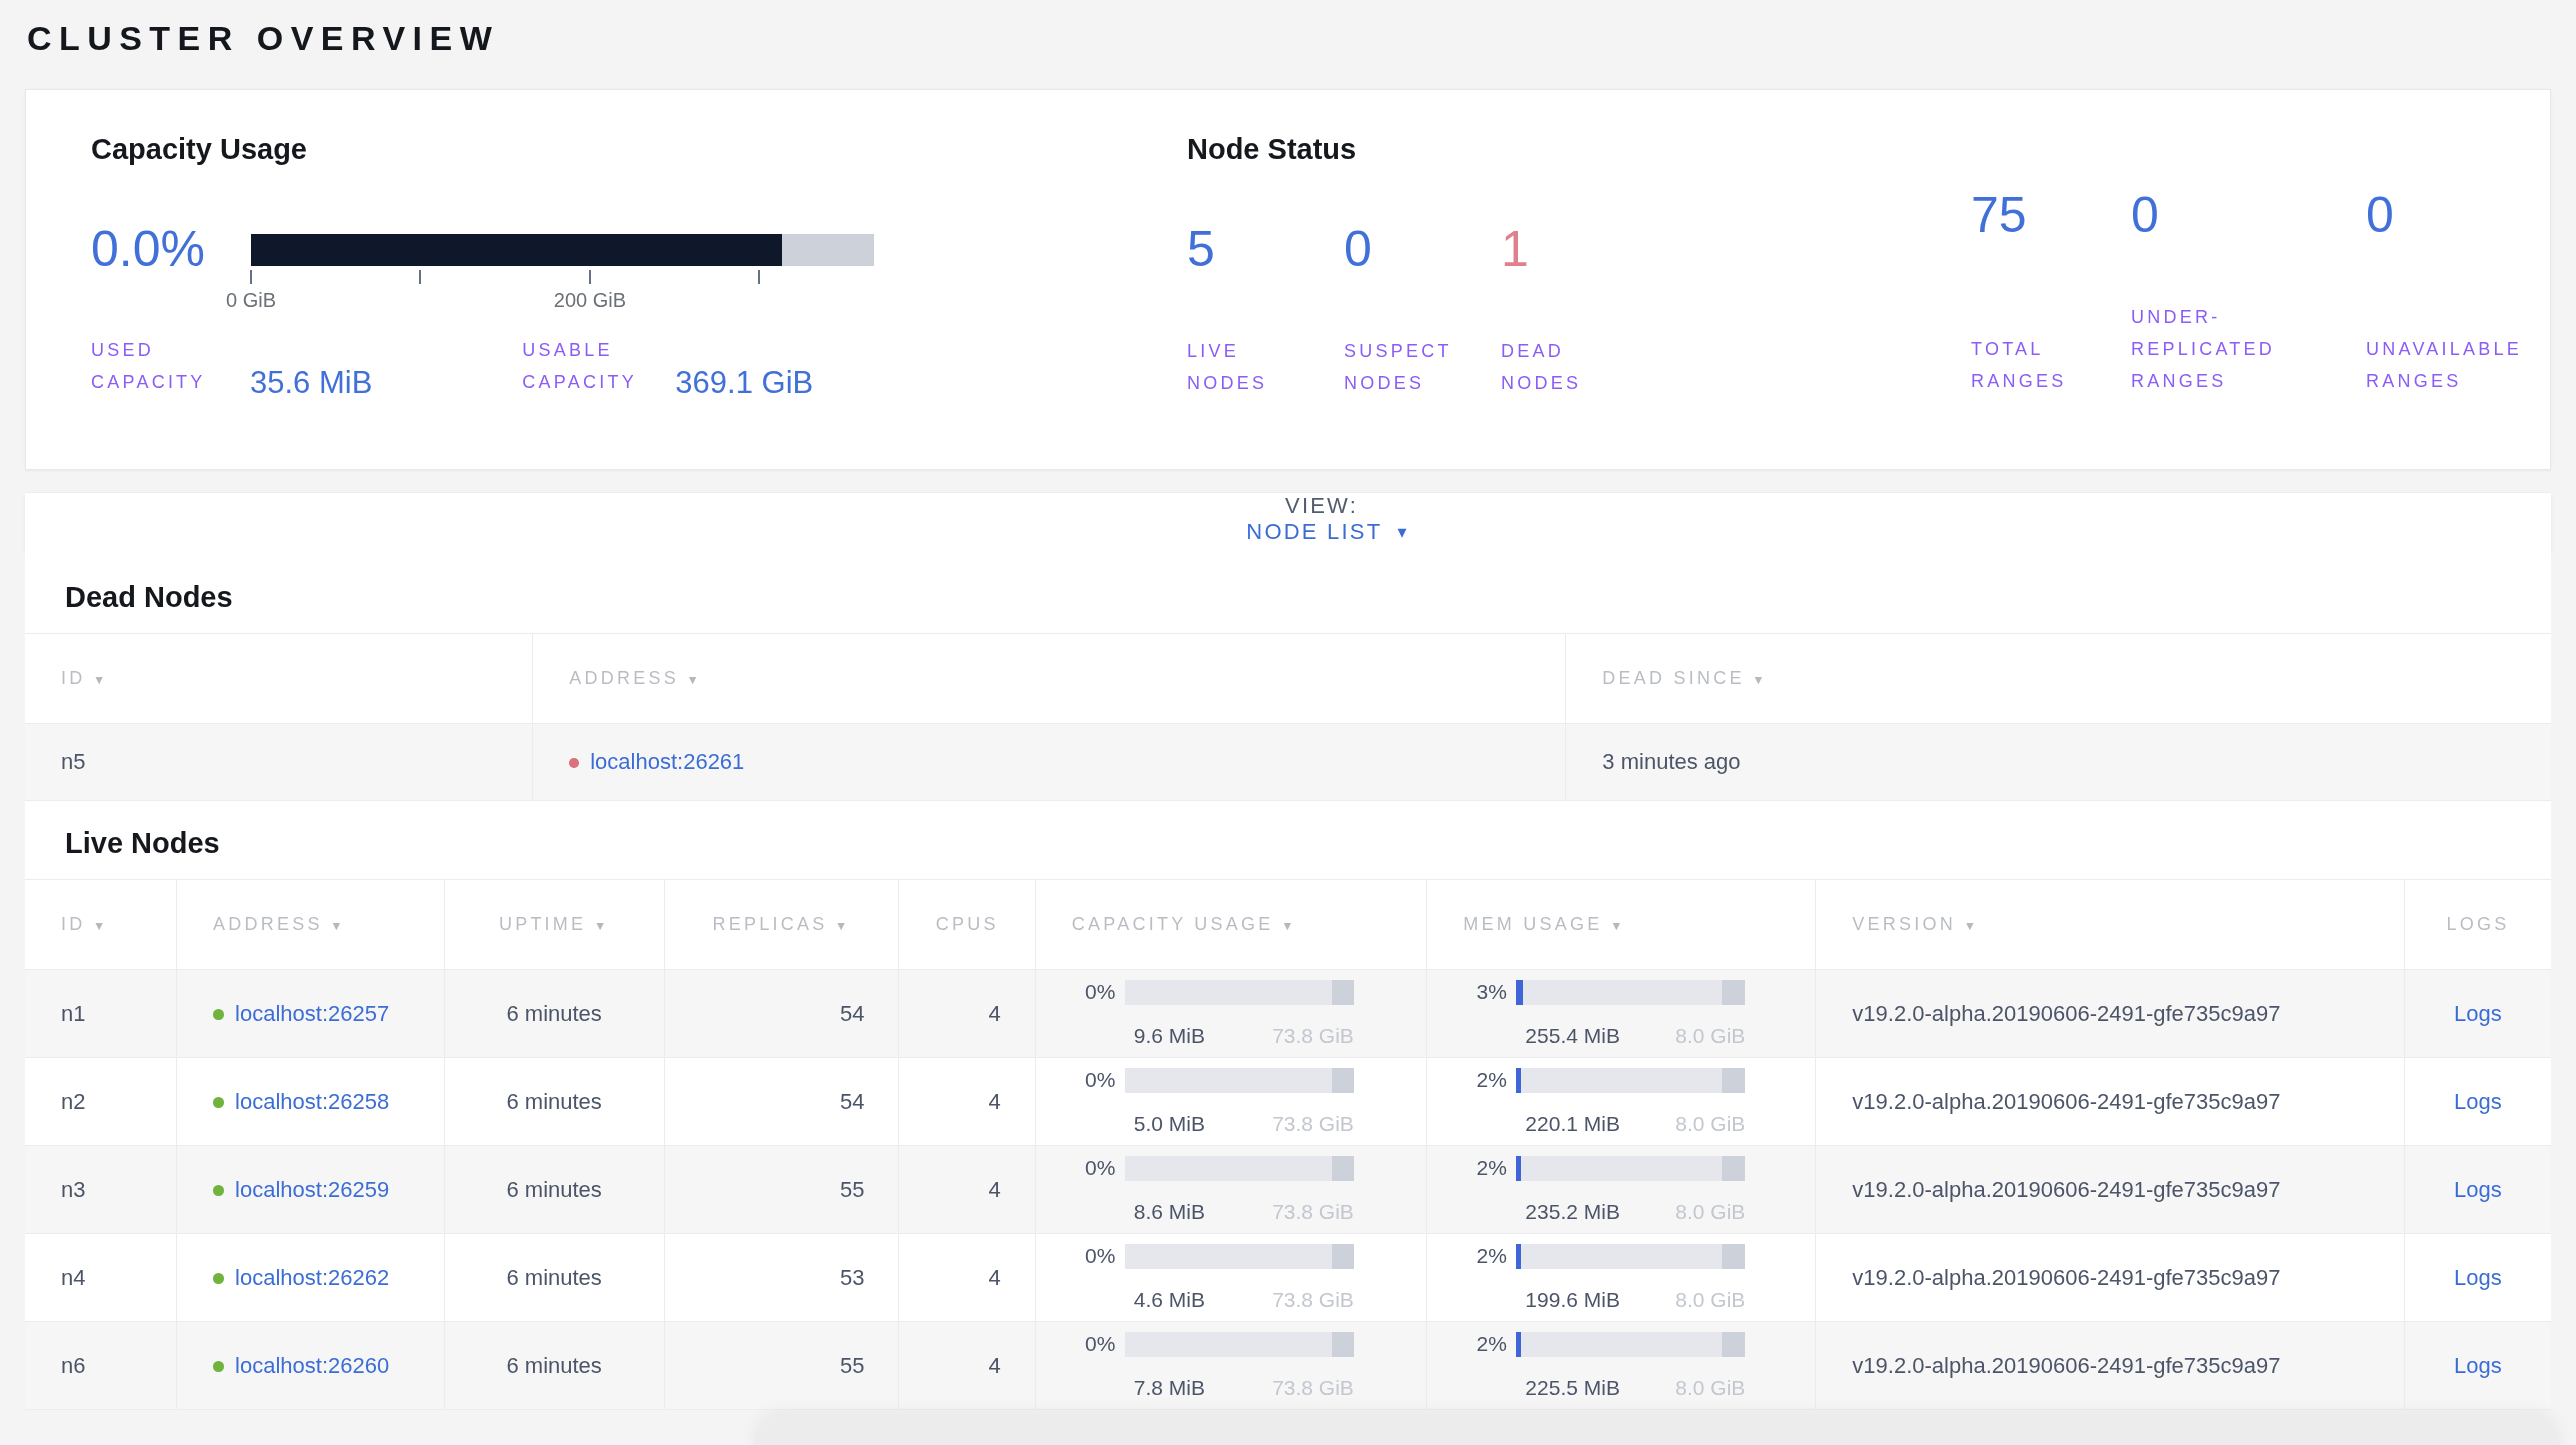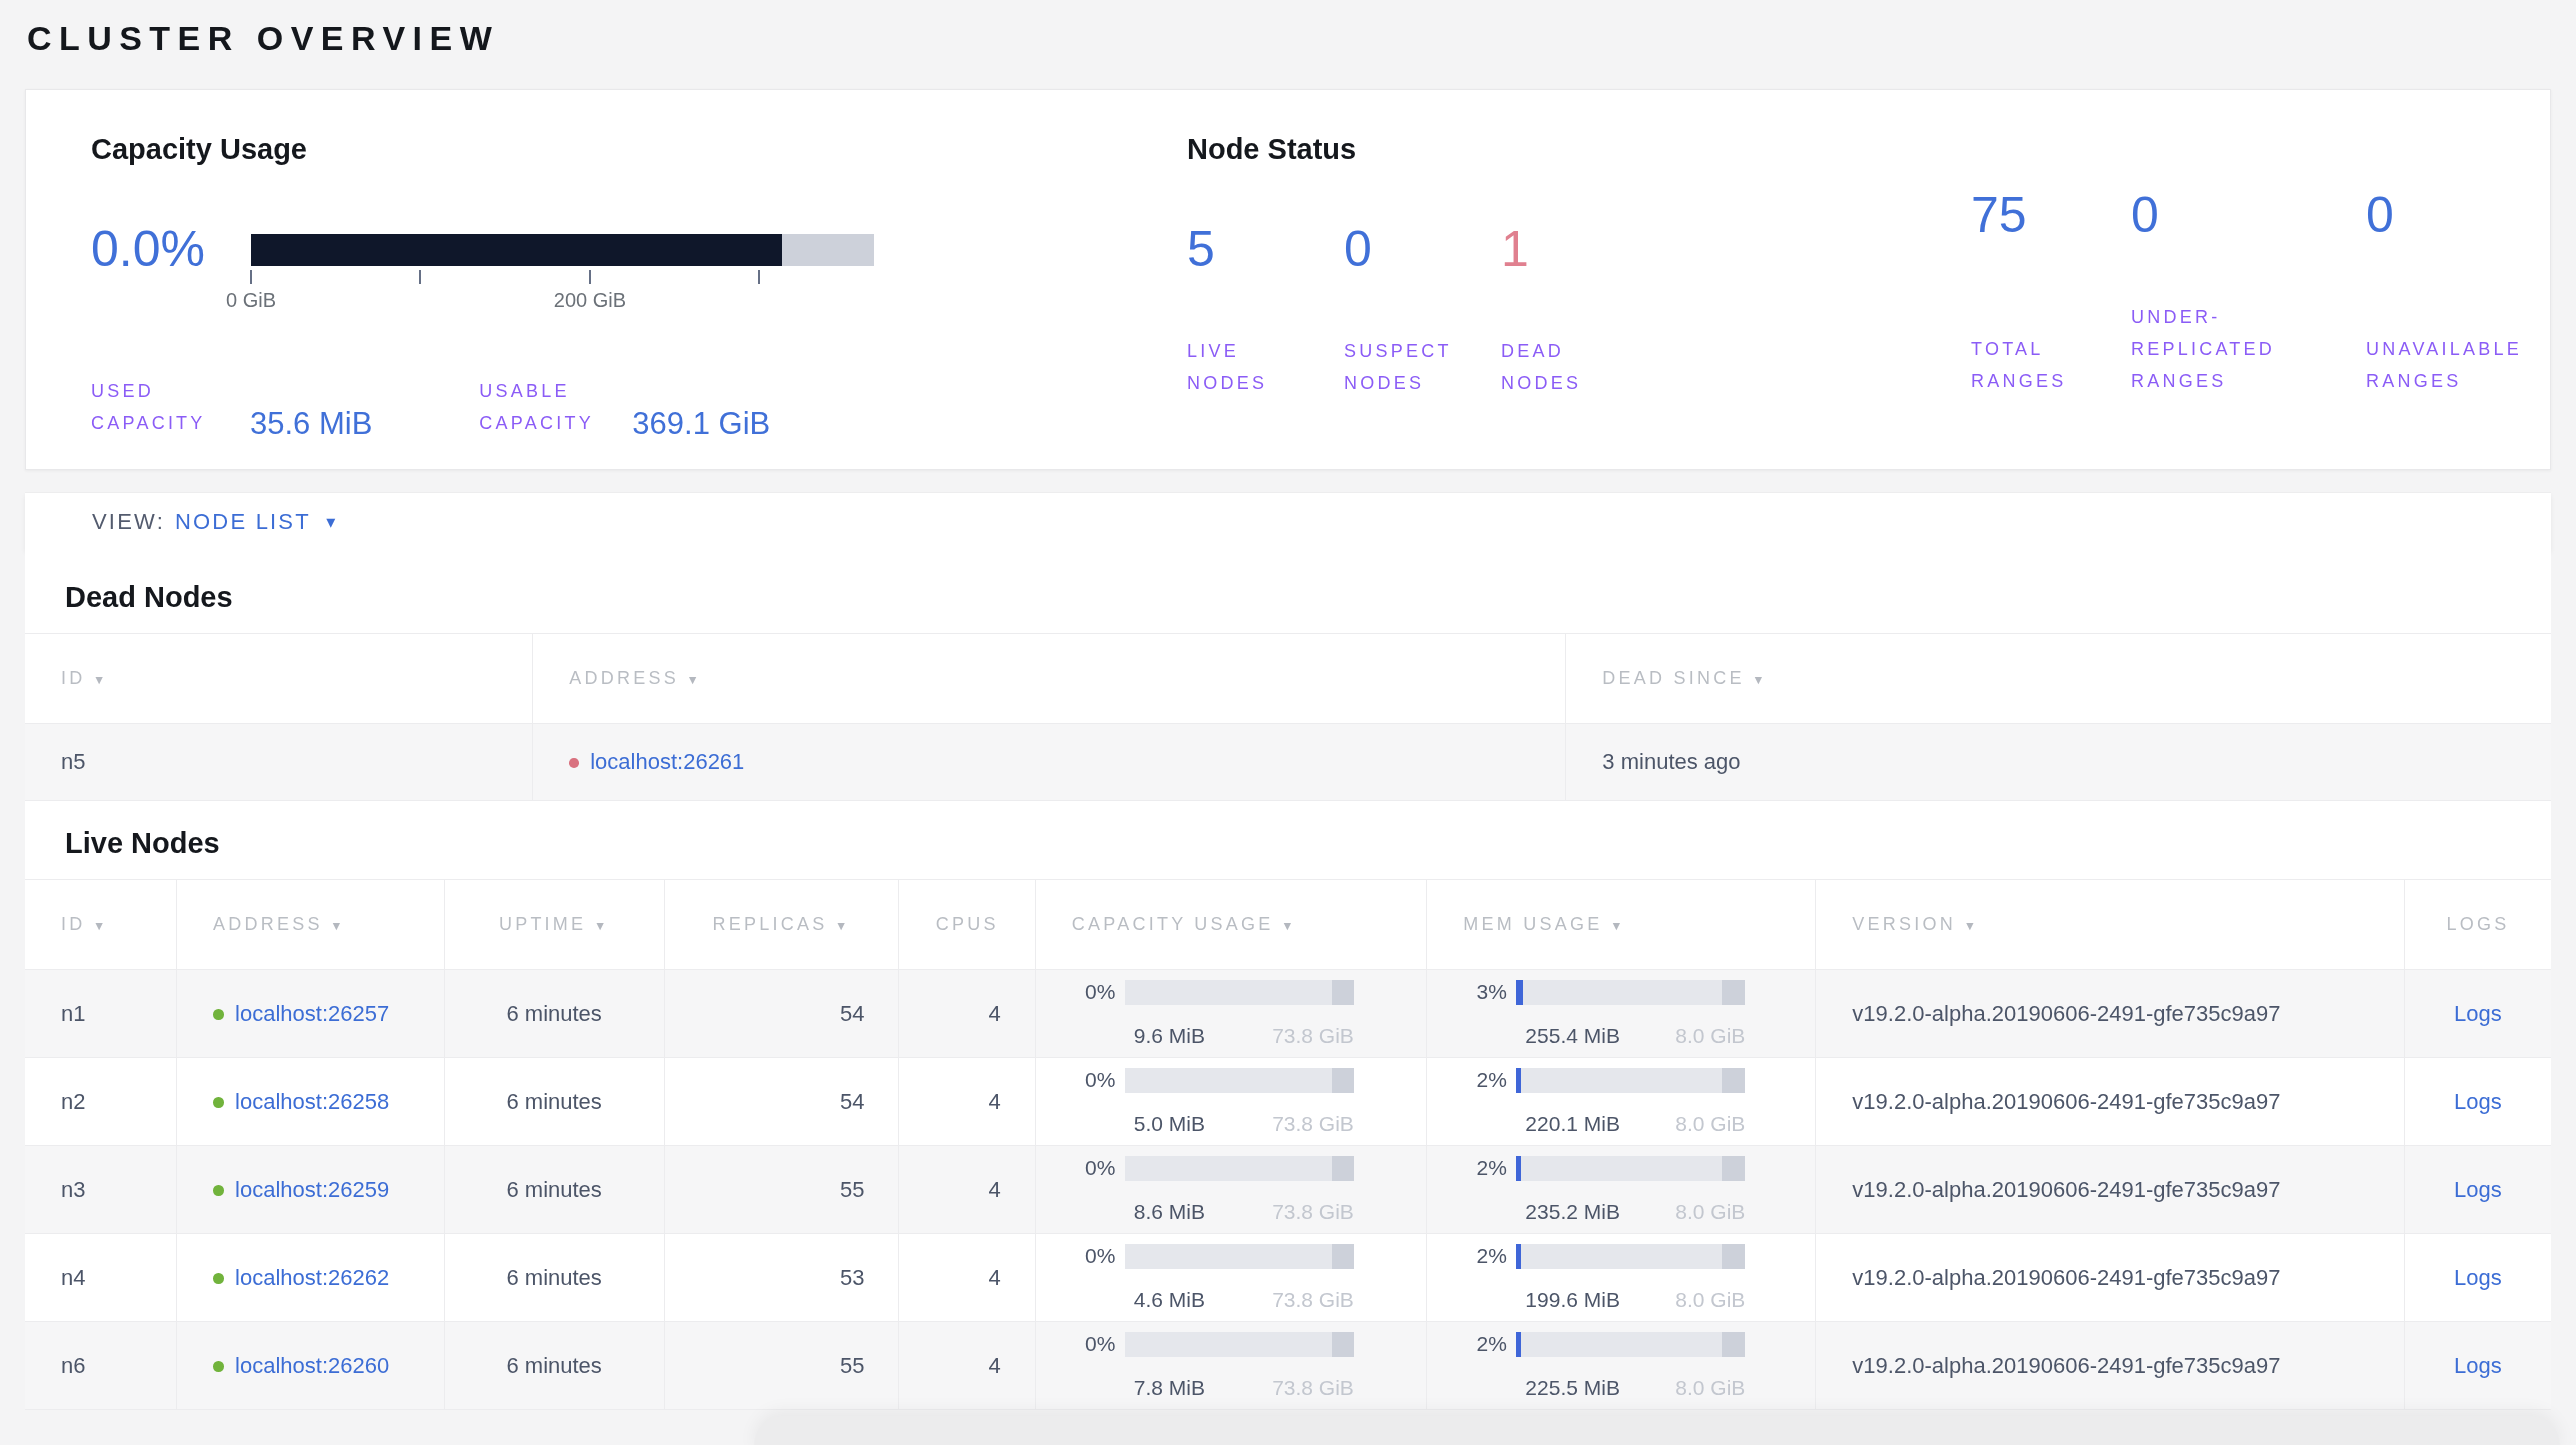--- a/index.html
+++ b/index.html
@@ -33,21 +33,21 @@
 
   .cap-row { display:flex; align-items:center; margin-top:57px; height:53px; }
   .cap-pct { width:160px; font-size:50px; color:#4070d8; line-height:53px; }
   .cap-bar { position:relative; width:623px; height:32px; background:#0f172a; }
   .bar-reserved { position:absolute; right:0; top:0; bottom:0; background:#cdd1da; }
   .bar-fill { position:absolute; left:0; top:0; bottom:0; background:#3f66d8; }
   .tick { position:absolute; top:100%; margin-top:4.8px; width:1.9px; height:13.4px; background:#667086; transform:translateX(-1px); }
   .tick-label { position:absolute; top:100%; margin-top:23px; transform:translateX(-50%);
     font-size:20px; color:#6b7178; white-space:nowrap; }
 
-  .stats-row { display:flex; align-items:flex-end; margin-top:99px; }
+  .stats-row { display:flex; align-items:flex-end; margin-top:58px;gap:43px; }
   .labels-row { display:flex; align-items:flex-end; margin-top:59px; }
   .stat { display:flex; align-items:flex-end; }
   .stat-label {
     font-size:18px; letter-spacing:0.18em; color:#8b5cf6;
     line-height:32px; white-space:pre-line; font-weight:400;
   }
   .stat-value { font-size:31px; color:#4070d8; line-height:34px; margin-bottom:-1.9px; }
   .stat-label-w1 { width:159px; }
   .stat-gap { margin-left:107px; }
   .stat-label-w2 { width:153px; }
@@ -56,21 +56,21 @@
   .big-num { font-size:50px; line-height:53px; color:#4070d8; }
   .num-dead { color:#e0808f; }
   .w-node { width:157px; }
   .w-repl1 { width:160px; }
   .w-repl2 { width:235px; }
 
   
   .view-bar {
     margin-top:22px; height:59px; background:#ffffff; width:2526px;
     box-shadow:0 2.9px 4.8px rgba(0,0,0,0.06); border-top:1px solid #ededee;
-    display:flex; align-items:center; padding-left:67px;
+    display:flex; align-items:center; padding-left:67px;flex-direction:column;
   }
   .view-label { font-size:22px; letter-spacing:0.1em; color:#535b6e; }
   .view-select { display:flex; align-items:center; margin-left:10px; cursor:pointer; }
   .view-value { font-size:22px; letter-spacing:0.1em; color:#3c6dd5; }
   .view-caret { color:#3c6dd5; font-size:18px; margin-left:15.3px; }
 
   
   .tables { background:#ffffff; width:2526px; }
   .tbl-heading { font-size:29px; line-height:34px; font-weight:700; color:#15181d; padding-left:40px; }
   .h-dead { padding-top:29px; margin-bottom:19px; }

